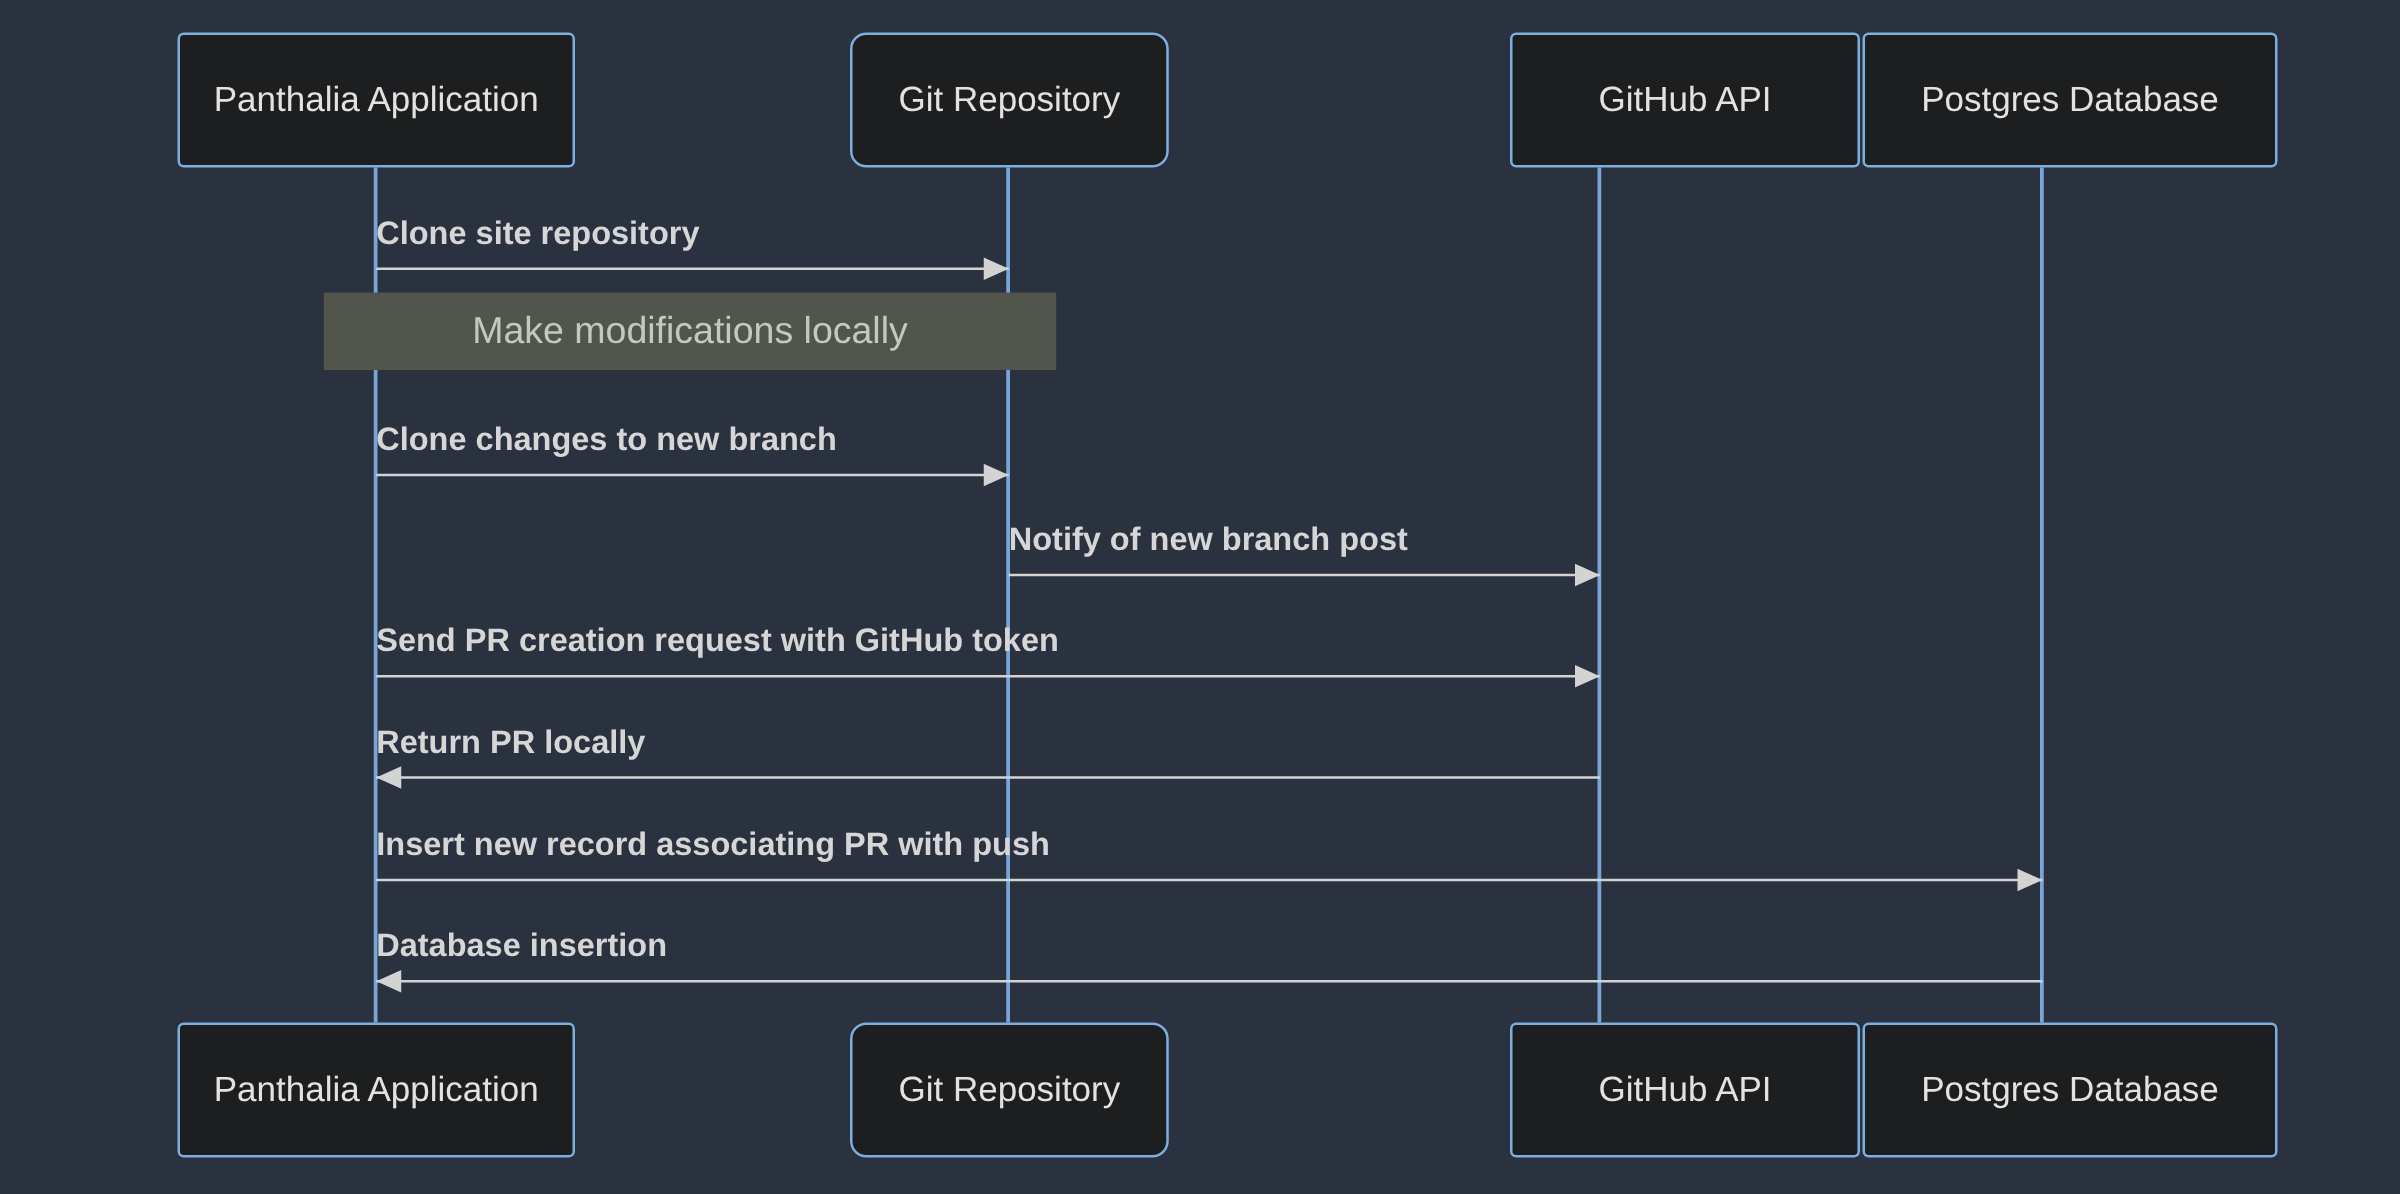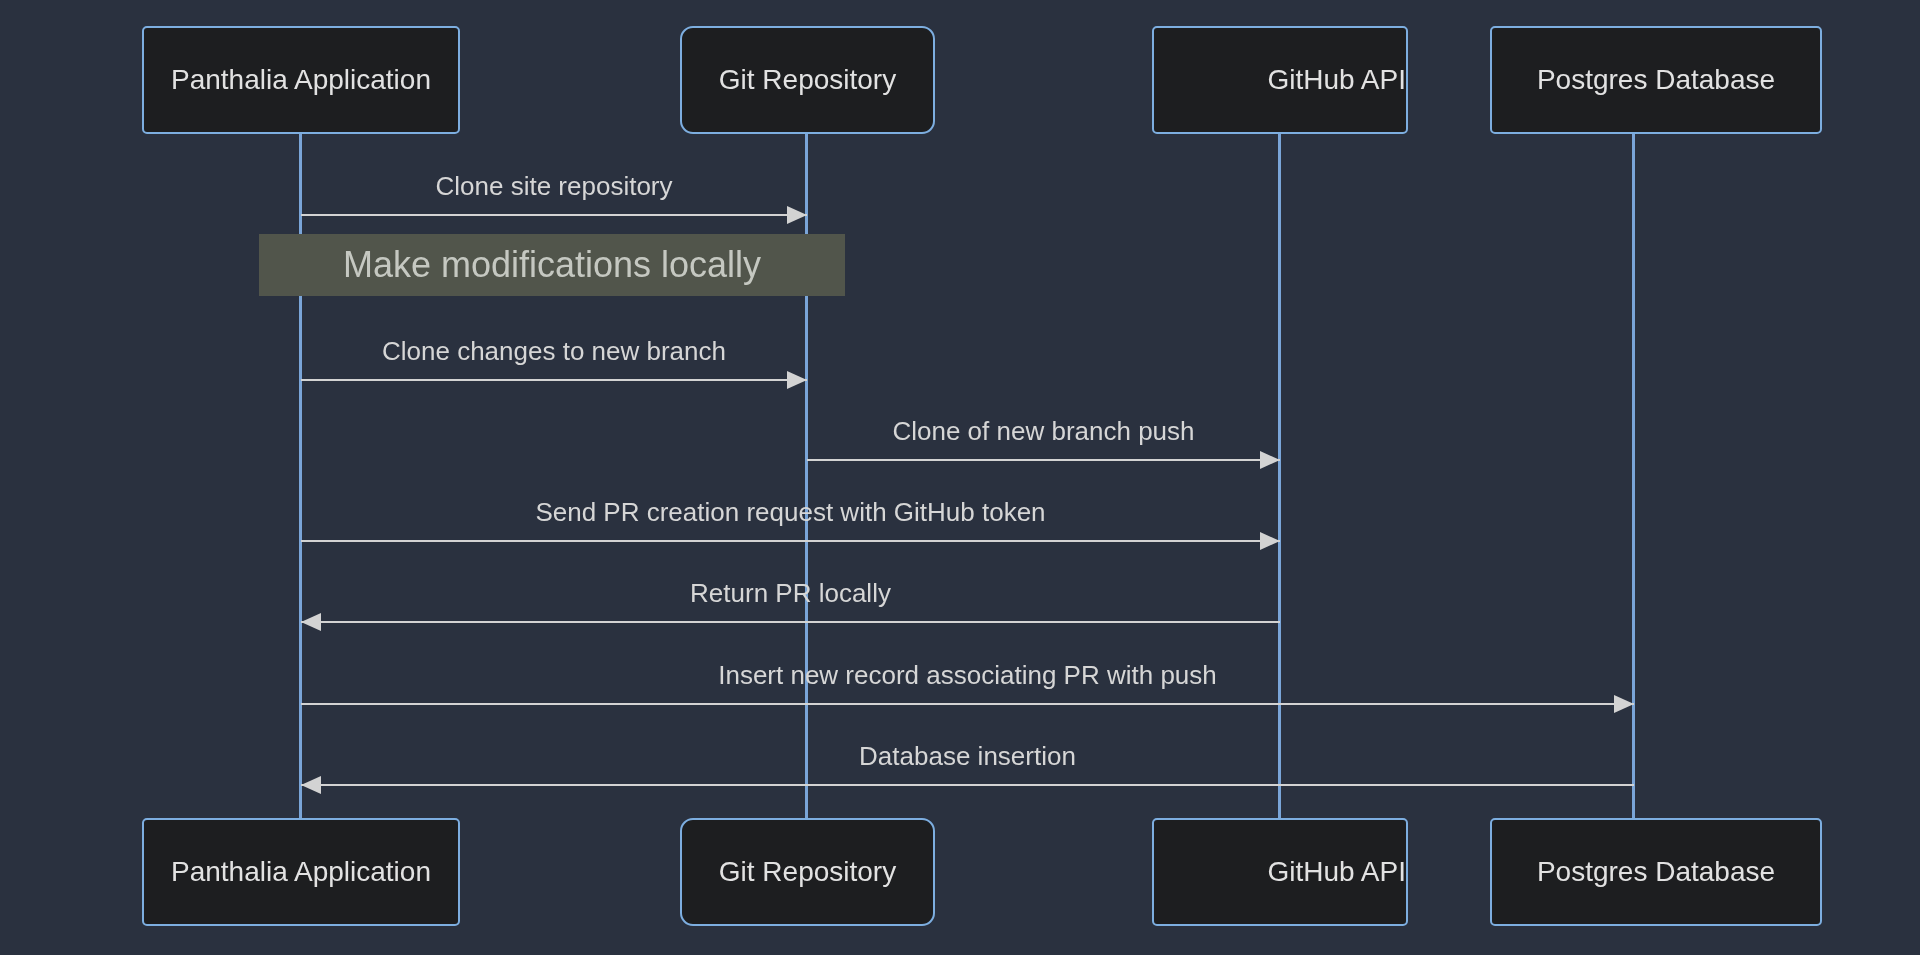--- a/index.html
+++ b/index.html
@@ -37,33 +37,33 @@
     border-radius: 5px;
     display: flex; align-items: center; justify-content: center;
     color: var(--actor-text);
     font-size: 28px;
     white-space: nowrap;
   }
   .row-top    { top: 26px; }
   .row-bottom { top: 818px; }
   .a0 { left: 142px;  width: 318px; }
   .a1 { left: 680px;  width: 255px; border-radius: 13px; }
-  .a2 { left: 1152px; width: 256px; justify-content: flex-end; }
+  .a2 { left: 1208px; width: 280px; }
   .a3 { left: 1490px; width: 332px; }
 
   
   .msg { position: absolute; }
   .msg .line {
     position: absolute; left: 0; right: 0; top: 0; height: 2px;
     background: var(--signal);
   }
   .msg .label {
     position: absolute; left: 0; right: 0; bottom: 12px;
-    text-align: center; white-space: nowrap;
-    color: var(--signal-text); font-size: 26px;
+    white-space: nowrap;
+    color: var(--signal-text); font-size: 26px; font-weight: bold;
   }
   .arrowhead {
     position: absolute; top: -8px; width: 0; height: 0;
     border-top: 9px solid transparent;
     border-bottom: 9px solid transparent;
   }
   .dir-right .arrowhead { right: 0; border-left: 20px solid var(--signal); }
   .dir-left  .arrowhead { left: 0;  border-right: 20px solid var(--signal); }
 
   .m0 { left: 301px; top: 214px; width: 506px; }
@@ -72,21 +72,21 @@
   .m3 { left: 301px; top: 540px; width: 979px; }
   .m4 { left: 301px; top: 621px; width: 979px; }
   .m5 { left: 301px; top: 703px; width: 1333px; }
   .m6 { left: 301px; top: 784px; width: 1333px; }
 
   
   .note {
     position: absolute; left: 259px; top: 234px; width: 586px; height: 62px;
     background: var(--note-fill);
     display: flex; align-items: center; justify-content: center;
-    color: var(--note-text); font-size: 36px; white-space: nowrap;
+    color: var(--note-text); font-size: 30px; white-space: nowrap;
   }
 </style>
 </head>
 <body>
 
 <div class="diagram">
 
   <div class="lifeline l0"></div>
   <div class="lifeline l1"></div>
   <div class="lifeline l2"></div>
@@ -115,21 +115,21 @@
     <span>Make modifications locally</span>
   </div>
 
   <div class="msg dir-right m1">
     <div class="label">Clone changes to new branch</div>
     <div class="line"></div>
     <div class="arrowhead"></div>
   </div>
 
   <div class="msg dir-right m2">
-    <div class="label">Clone of new branch push</div>
+    <div class="label">Notify of new branch post</div>
     <div class="line"></div>
     <div class="arrowhead"></div>
   </div>
 
   <div class="msg dir-right m3">
     <div class="label">Send PR creation request with GitHub token</div>
     <div class="line"></div>
     <div class="arrowhead"></div>
   </div>
 

